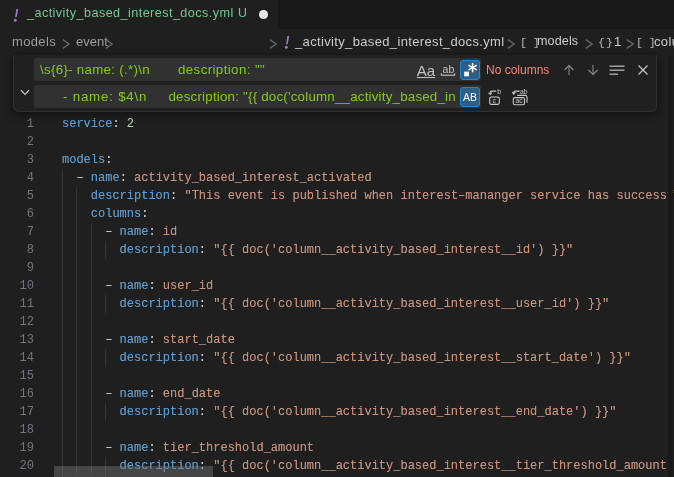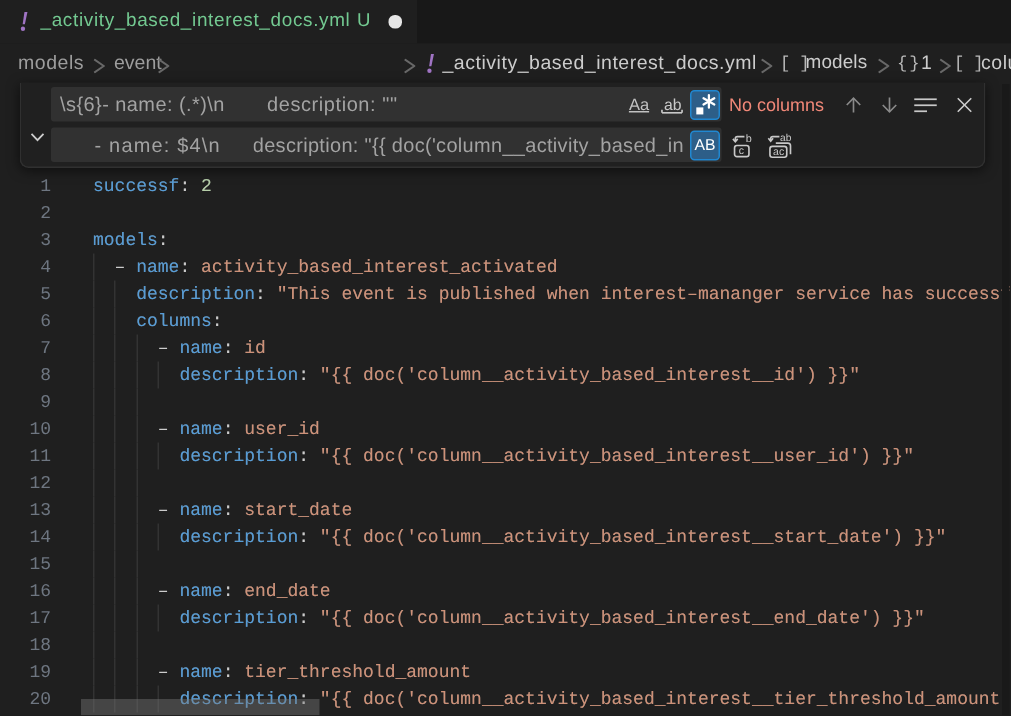--- a/index.html
+++ b/index.html
@@ -30,21 +30,21 @@
 .k { color:#569cd6; }
 .s { color:#ce9178; }
 .n { color:#b5cea8; }
 .guide { position:absolute; width:1px; background:#333333; }
 
 
 #findw { position:absolute; left:13px; top:55px; width:644px; height:57px; background:#202020;
   border:1px solid #303030; border-top:none; border-radius:0 0 6px 6px;
   box-shadow:0 2px 8px rgba(0,0,0,0.5); }
 .finput { position:absolute; background:#313131; border-radius:2px; height:23px; }
-.itxt { position:absolute; top:4px; font-size:13.3px; color:#a3a3a3; white-space:pre; }
+.itxt { position:absolute; top:4px; font-size:13.3px; color:#84cc16; white-space:pre; }
 .toggle { position:absolute; width:20px; height:20px; border-radius:3px; color:#c5c5c5;
   display:flex; align-items:center; justify-content:center; }
 .toggle.on { background:#2d5e88; border:1.5px solid #2088d2; color:#ffffff; }
 #noresults { position:absolute; left:472px; top:8px; color:#f18878; font-size:12px; }
 .icon { position:absolute; }
 
 
 #collapse { position:absolute; left:6px; top:27px; }
 </style>
 </head>
@@ -150,21 +150,21 @@
       <div class="guide" style="left:91px; top:367px; height:18px;"></div>
       <div class="guide" style="left:62px; top:385px; height:18px;"></div>
       <div class="guide" style="left:76px; top:385px; height:18px;"></div>
       <div class="guide" style="left:91px; top:385px; height:18px;"></div>
       <div class="guide" style="left:62px; top:403px; height:18px;"></div>
       <div class="guide" style="left:76px; top:403px; height:18px;"></div>
       <div class="guide" style="left:91px; top:403px; height:18px;"></div>
       <div class="guide" style="left:105px; top:403px; height:18px;"></div>
     </div>
   <div id="gutter">1<br>2<br>3<br>4<br>5<br>6<br>7<br>8<br>9<br>10<br>11<br>12<br>13<br>14<br>15<br>16<br>17<br>18<br>19<br>20</div>
-  <div id="code"><span class="k">successf</span>: <span class="n">2</span>
+  <div id="code"><span class="k">service</span>: <span class="n">2</span>
 &nbsp;
 <span class="k">models</span>:
   – <span class="k">name</span>: <span class="s">activity_based_interest_activated</span>
     <span class="k">description</span>: <span class="s">"This event is published when interest–mananger service has successf</span>
     <span class="k">columns</span>:
       – <span class="k">name</span>: <span class="s">id</span>
         <span class="k">description</span>: <span class="s">"{{ doc('column__activity_based_interest__id') }}"</span>
 &nbsp;
       – <span class="k">name</span>: <span class="s">user_id</span>
         <span class="k">description</span>: <span class="s">"{{ doc('column__activity_based_interest__user_id') }}"</span>
@@ -182,21 +182,21 @@
 </div>
 
 <div id="findw">
   <div id="collapse"><svg width="10" height="7" viewBox="0 0 10 7">
         <path d="M1 1.2 L5 5.4 L9 1.2" stroke="#cccccc" stroke-width="1.2" fill="none"></path>
       </svg></div>
 
   <div class="finput" style="left:20px; top:3px; width:447px;"></div>
   <div class="itxt" style="left:26px; top:7px; letter-spacing:0.3px;">\s{6}- name: (.*)\n</div>
   <div class="itxt" style="left:164px; top:7px; letter-spacing:0.4px;">description: ""</div>
-  <div class="toggle" style="left:402px; top:5px; font-size:11px; color:#c2c2c2;text-decoration:underline;">Aa</div>
+  <div class="toggle" style="left:402px; top:5px; font-size:15px; color:#c2c2c2;text-decoration:underline;">Aa</div>
   <div class="toggle" style="left:424px; top:5px;">
     <svg width="16" height="16" viewBox="0 0 16 16">
         <text x="2.6" y="11" fill="#c8c8c8" font-size="10.5" font-family="Liberation Sans">ab</text>
         <path d="M1.3 13.2 H14.7" stroke="#c8c8c8" stroke-width="1.1"></path>
         <path d="M1.3 13.2 V11.2 M14.7 13.2 V11.2" stroke="#c8c8c8" stroke-width="1.1"></path>
       </svg>
   </div>
   <div class="toggle on" style="left:446px; top:5px;">
     <svg width="16" height="16" viewBox="0 0 16 16">
         <rect x="2.2" y="9.6" width="4.7" height="4.7" fill="#ffffff"></rect>

